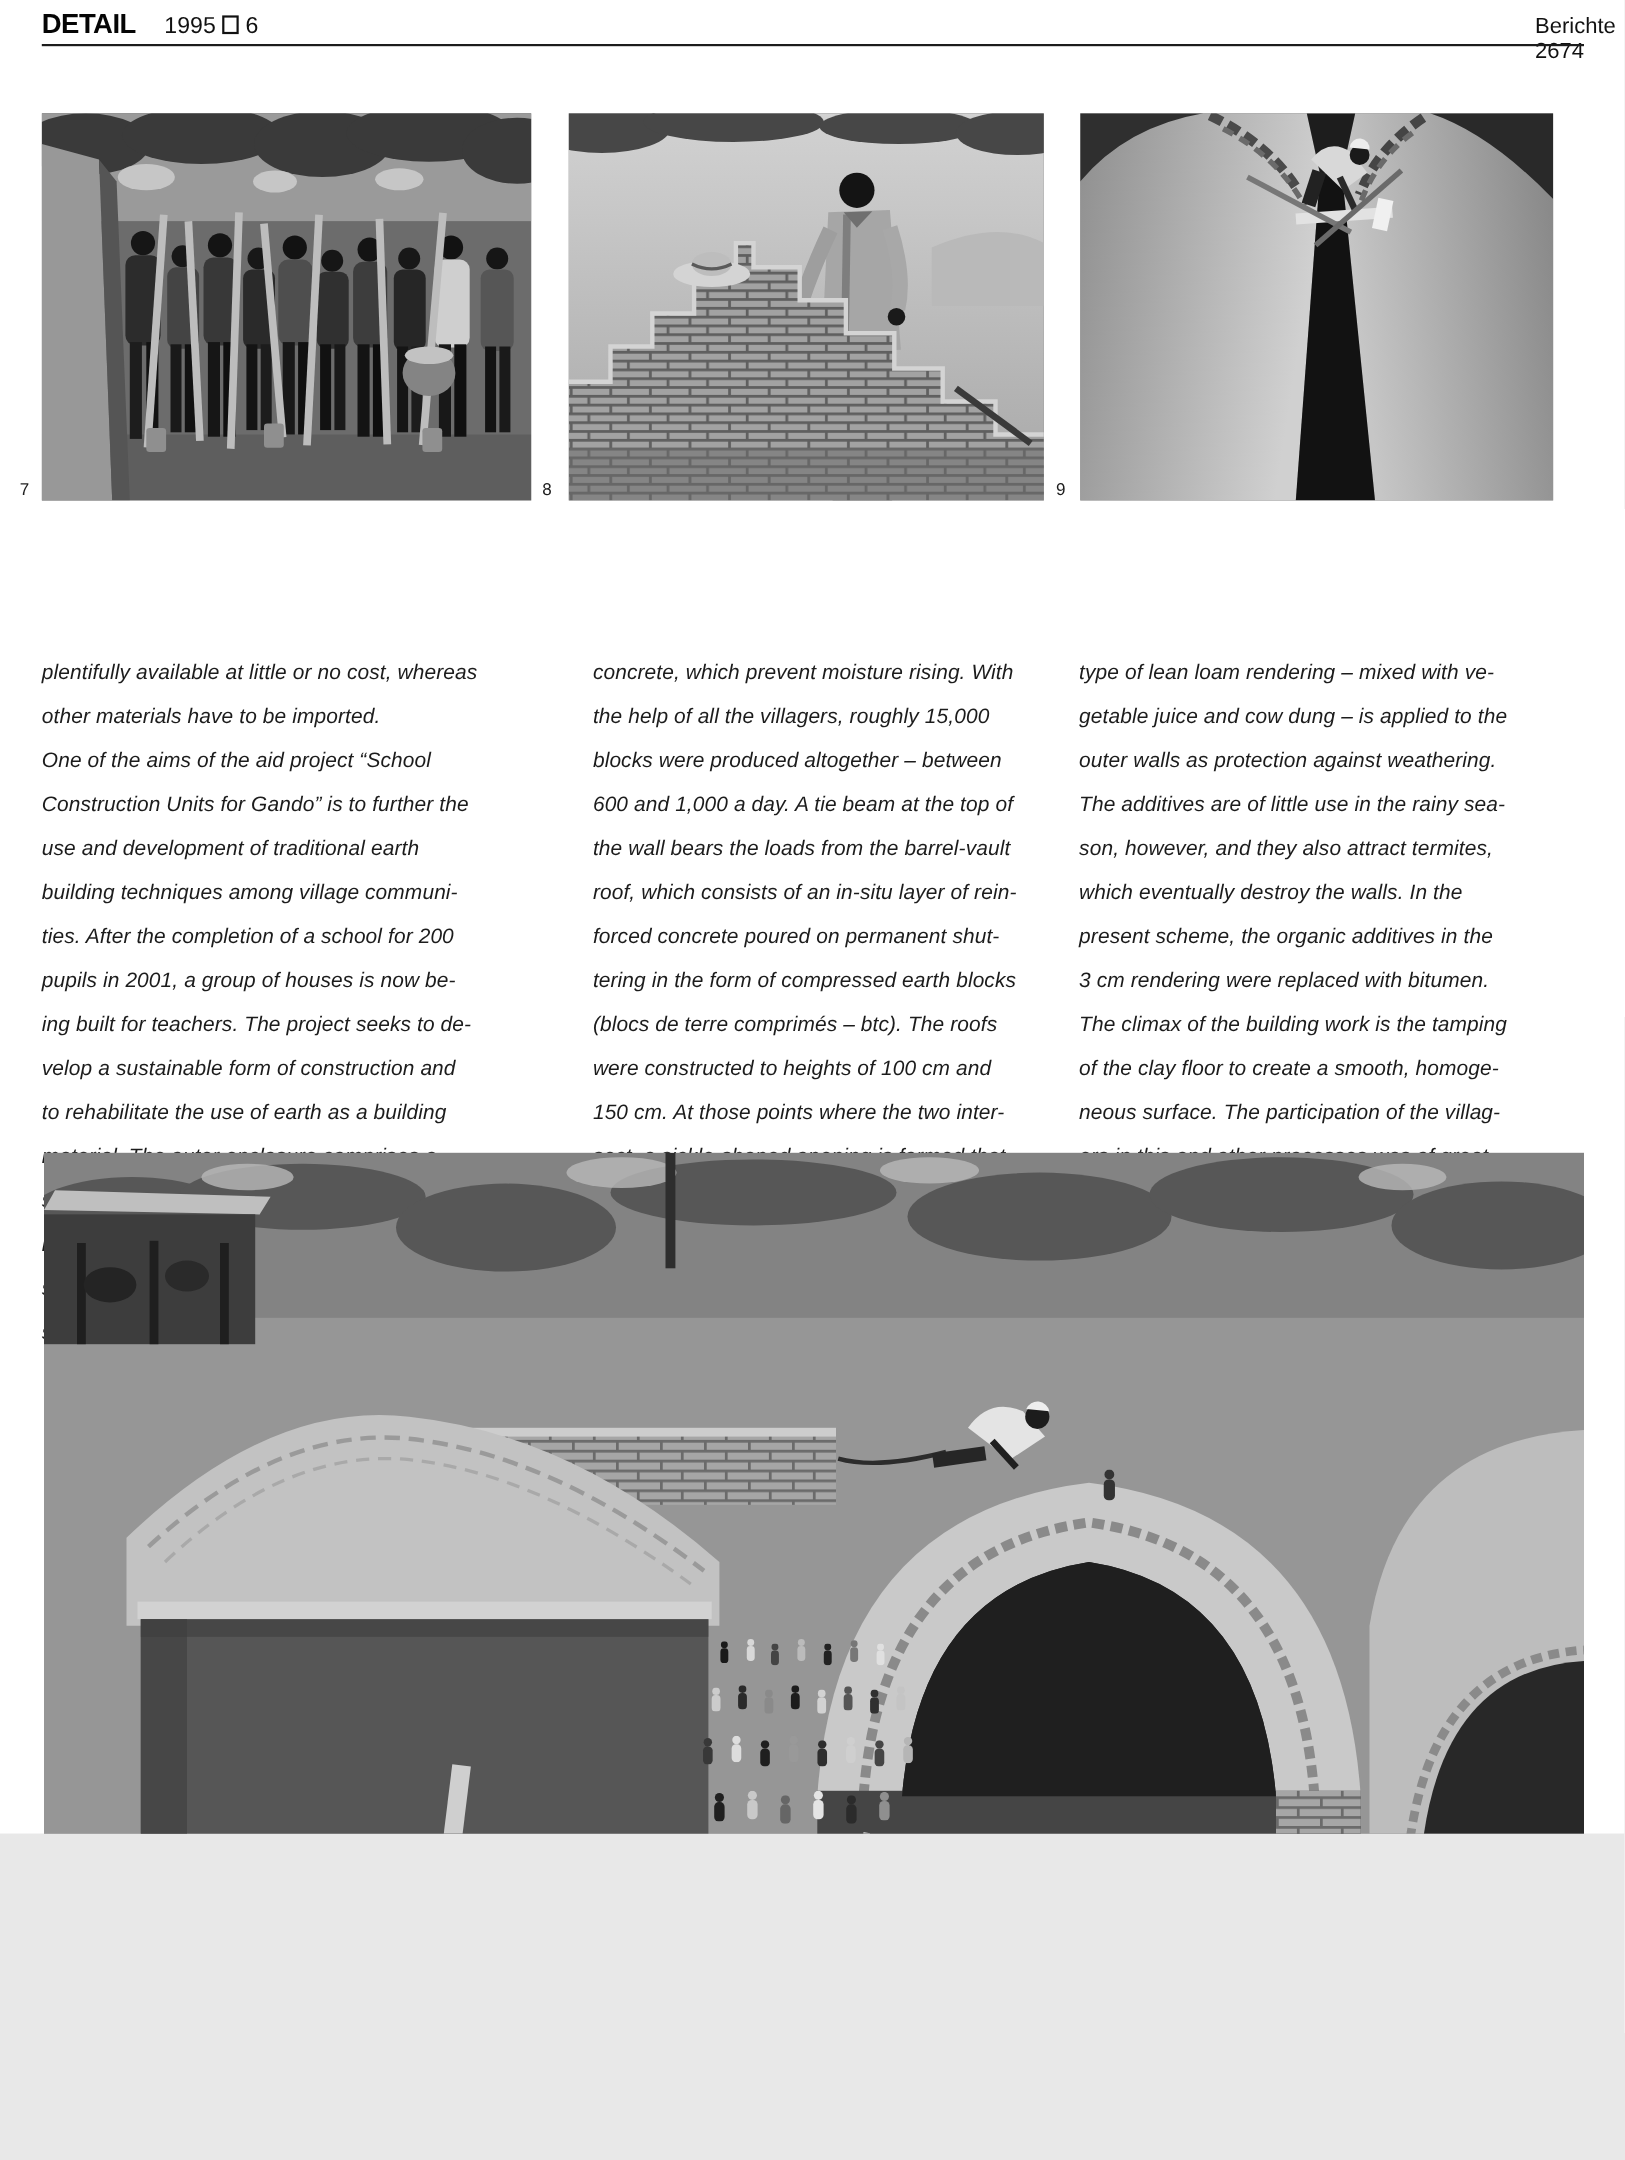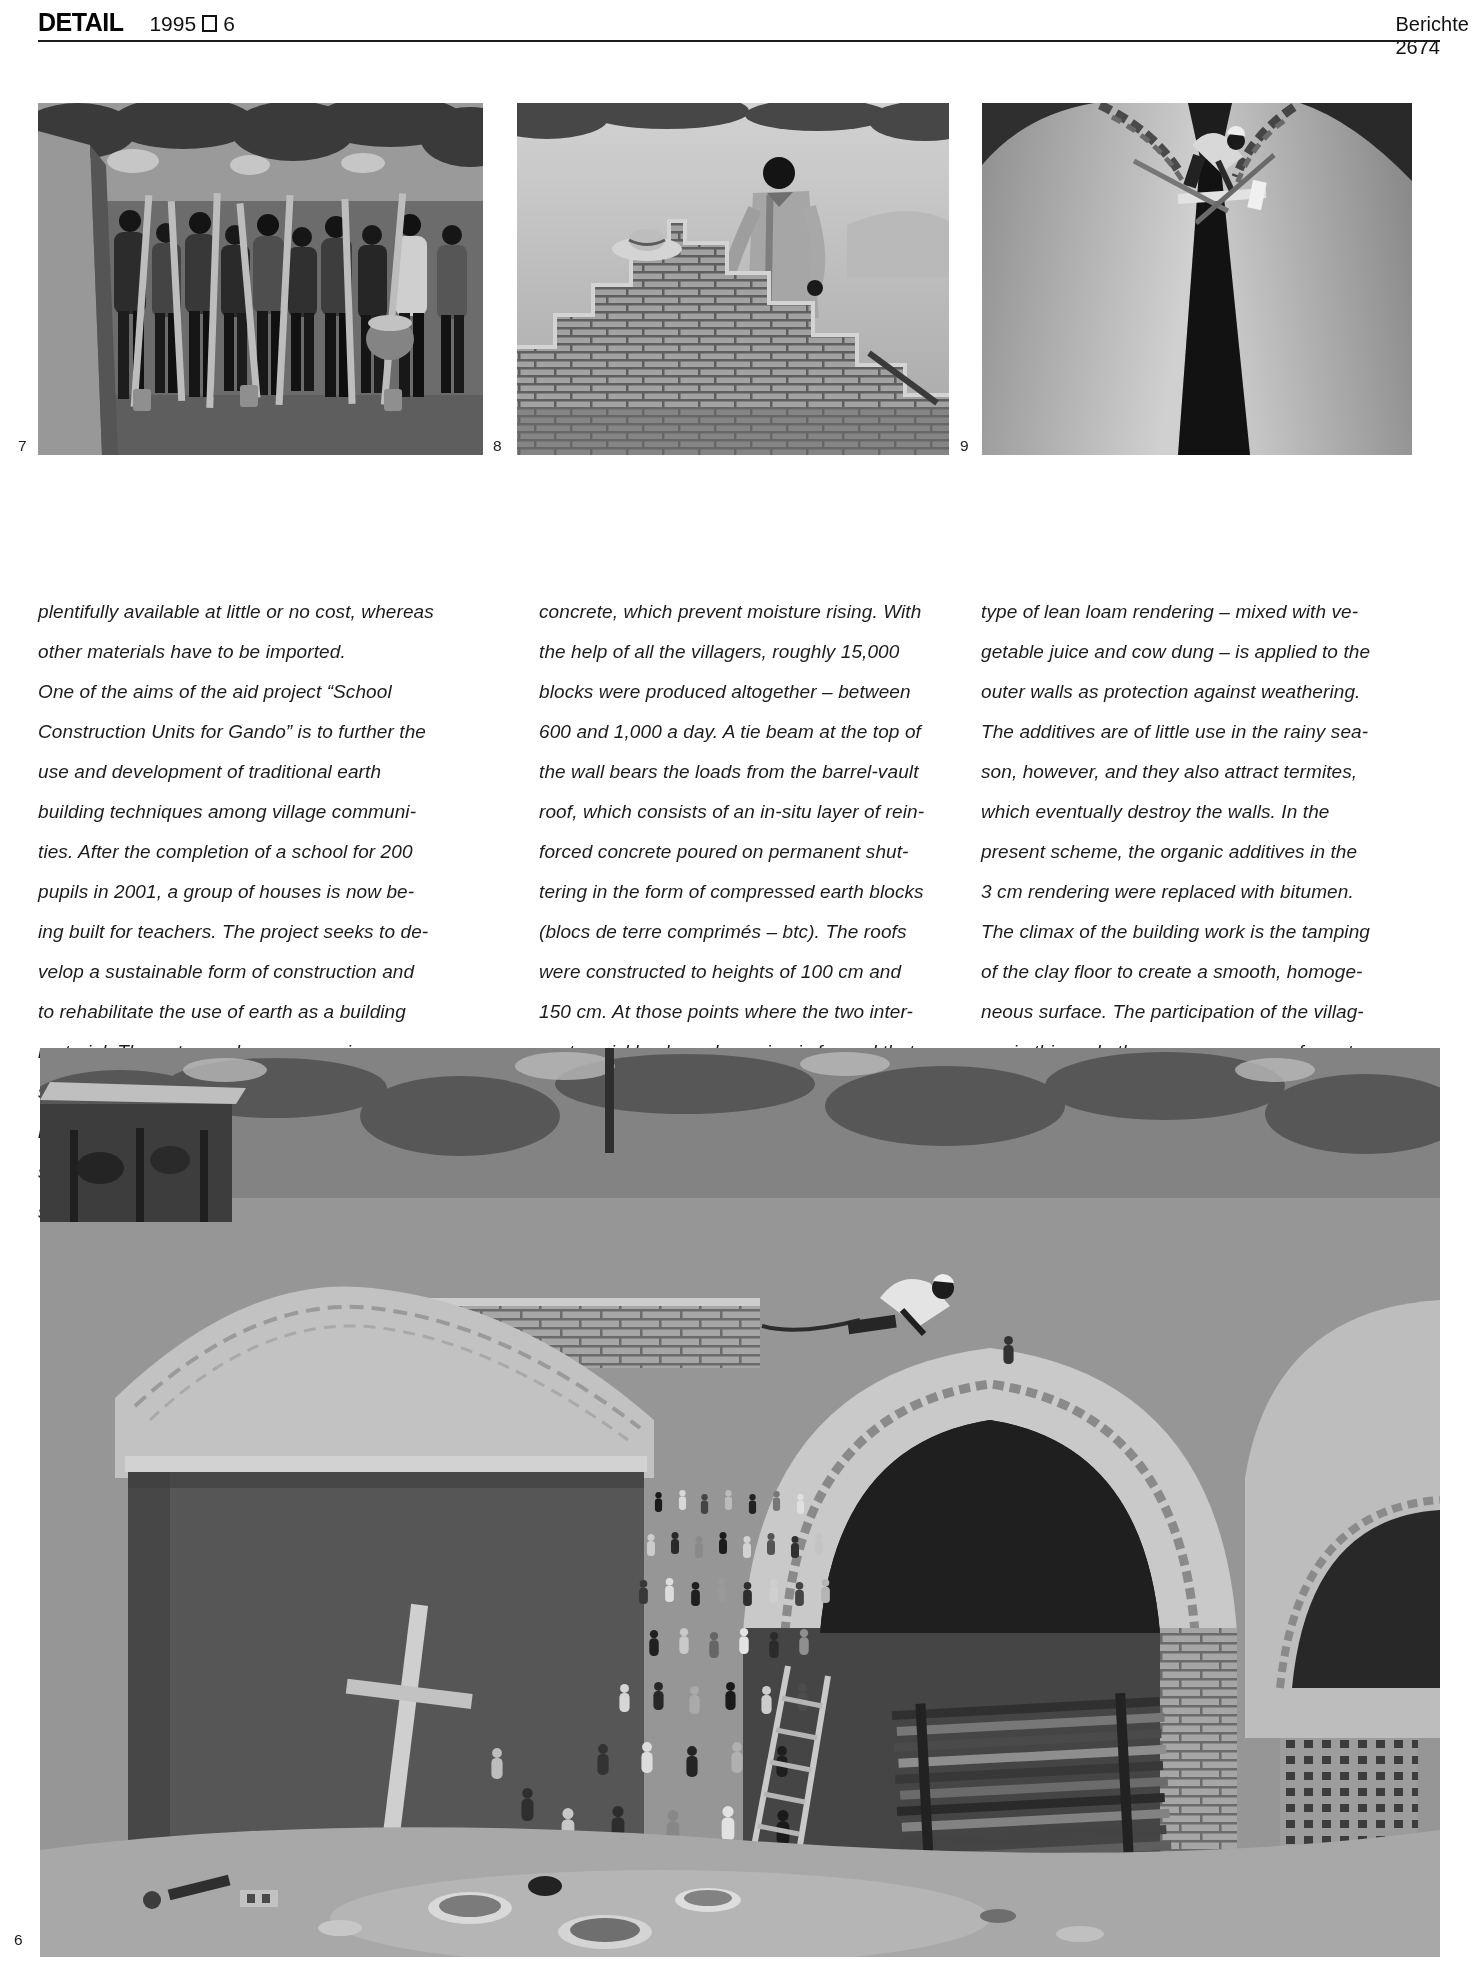--- a/index.html
+++ b/index.html
@@ -1,17 +1,17 @@
 <!DOCTYPE html>
 <html><head>
 <meta charset="utf-8">
 <style>
   html,body{margin:0;padding:0;background:#e8e8e8;}
   .page{
-    position:relative;width:1477px;height:1964px;background:#ffffff;
+    position:relative;width:1477px;height:1667px;background:#ffffff;
     font-family:"Liberation Sans",sans-serif;color:#1a1a1a;overflow:hidden;
     margin:0 auto;
   }
   
   .hdr{position:absolute;top:8px;left:38px;width:1402px;display:flex;justify-content:space-between;align-items:baseline;}
   .hdr-left{display:flex;align-items:baseline;}
   .logo{font-weight:bold;font-size:25px;letter-spacing:-0.5px;color:#050505;}
   .issue{font-size:21px;margin-left:26px;color:#111;display:flex;align-items:baseline;}
   .sq{display:inline-block;width:11px;height:13px;border:2px solid #111;margin:0 6px;transform:translateY(1px);}
   .hdr-right{display:flex;align-items:baseline;font-size:20px;color:#111;flex-direction:column;}

